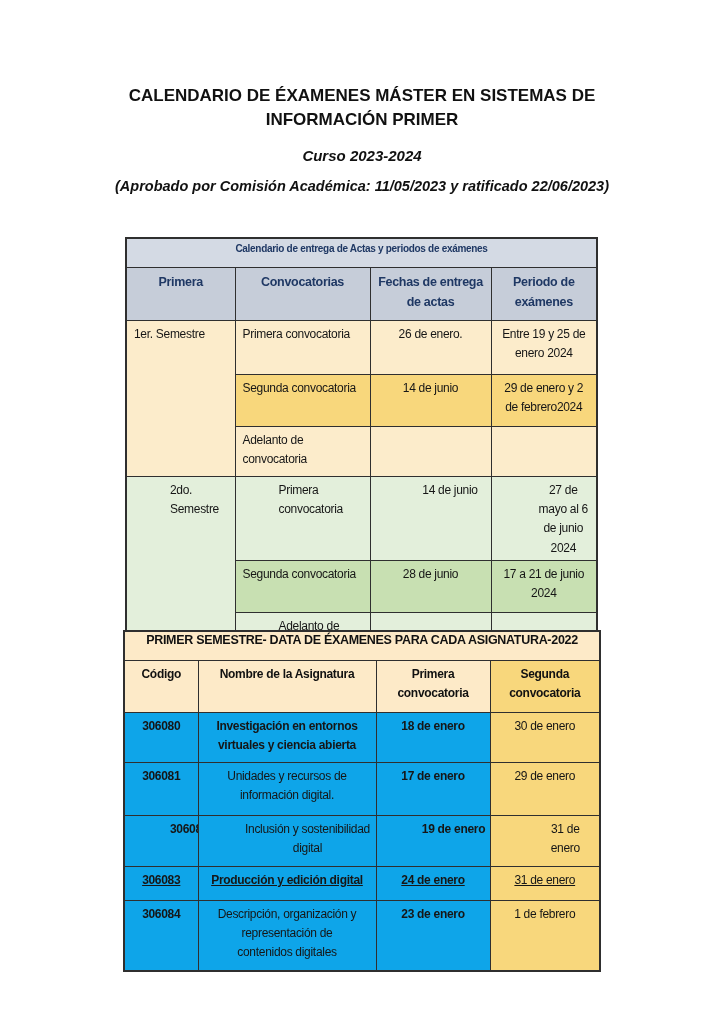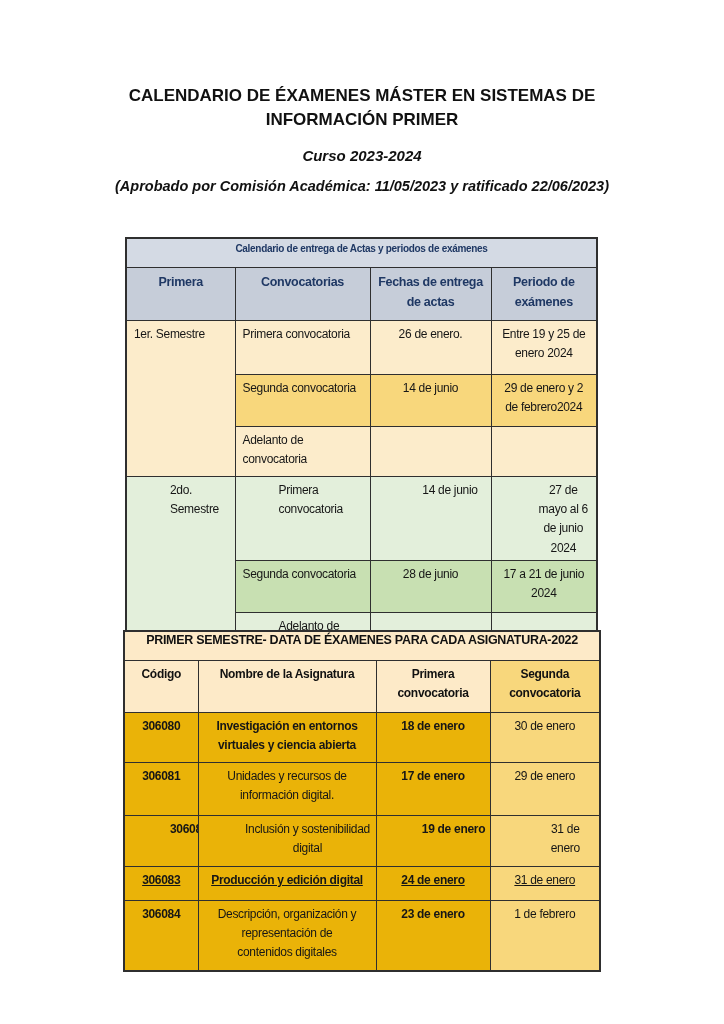--- a/index.html
+++ b/index.html
@@ -74,21 +74,21 @@
     background:var(--t2-cream,#fdeac8);
     font-weight:bold;font-size:12.5px;line-height:1.4;
     padding-top:0;color:#111;
   }
   .t2-head-row td{
     background:var(--t2-cream,#fdeac8);
     font-weight:bold;font-size:12px;color:#111;
   }
   .t2-head-row td.seg{background:var(--yellow-dark,#f8d77c);}
   .t2 td.seg{background:var(--yellow-dark,#f8d77c);}
-  .t2 td.white{background:#eab308;}
+  .t2 td.white{background:#0ea5e9;}
 </style>
 </head>
 <body>
 
 <div class="page">
 
   <div class="doc-header">
     <div class="doc-title">
       <div>CALENDARIO DE ÉXAMENES MÁSTER EN SISTEMAS DE</div>
       <div>INFORMACIÓN PRIMER</div>

